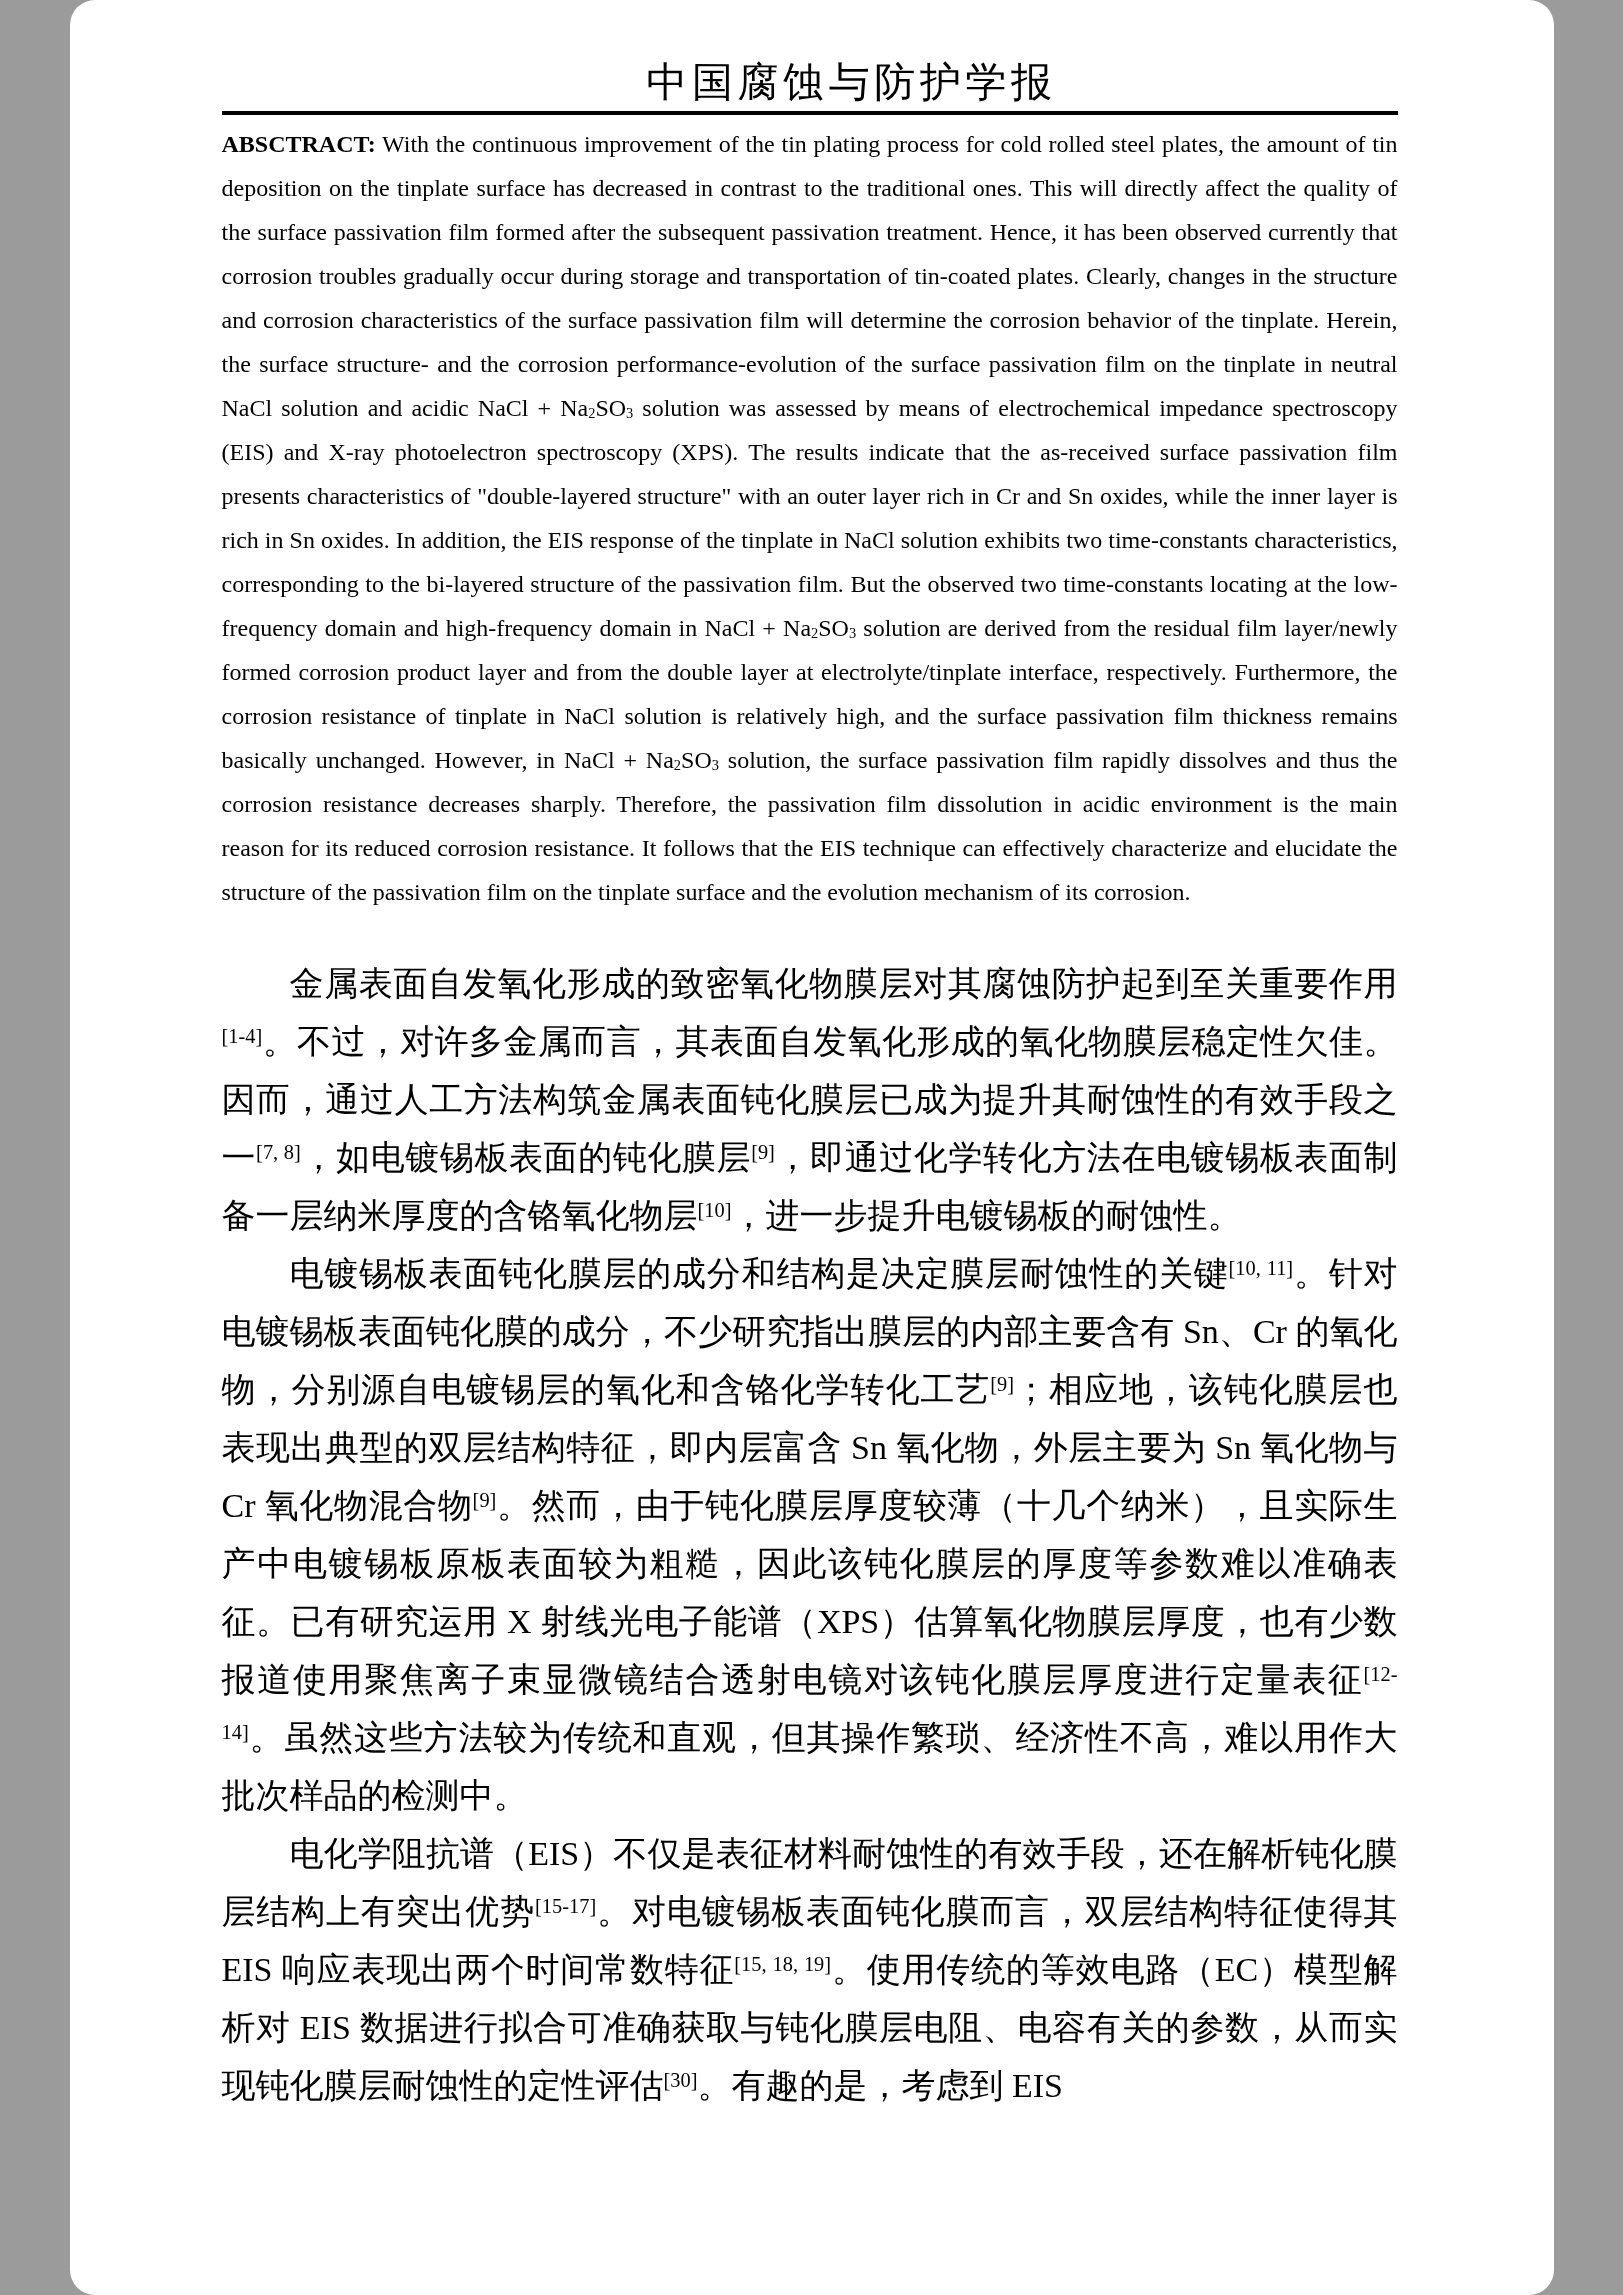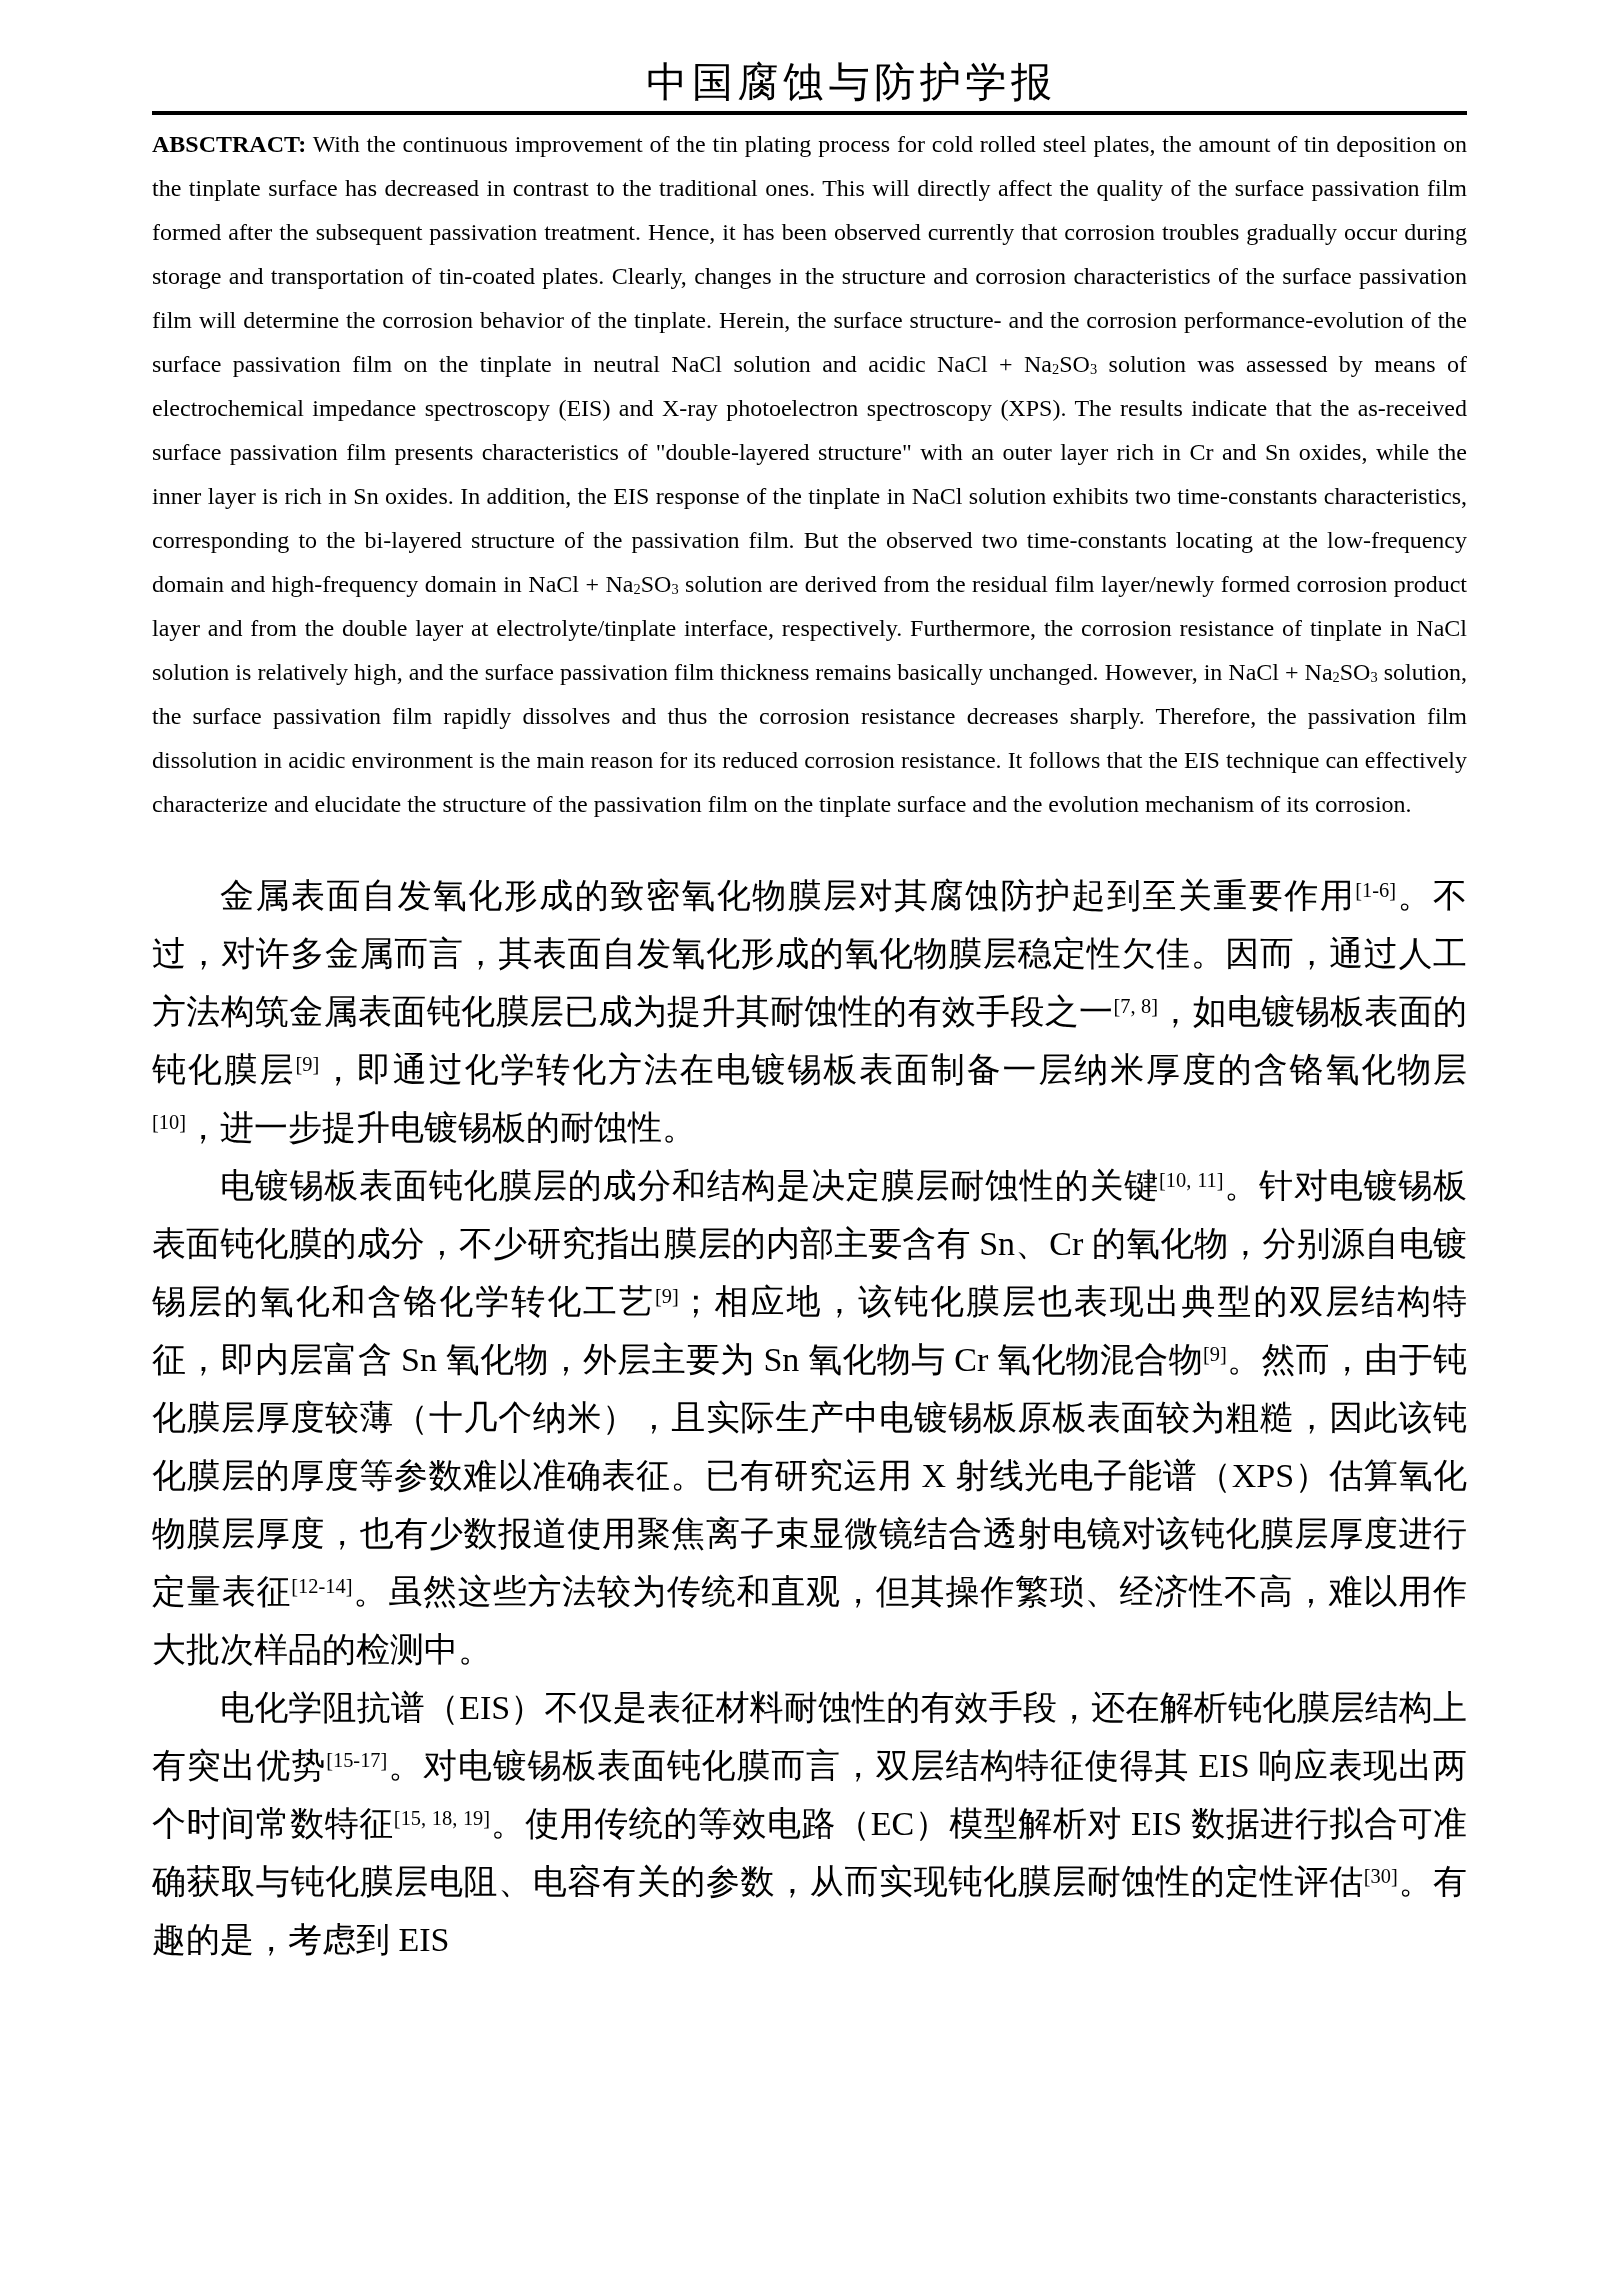--- a/index.html
+++ b/index.html
@@ -1,27 +1,28 @@
 <!DOCTYPE html>
 <html style="font-size:10.5px"><head>
 <meta charset="utf-8">
 <style>
   * { margin: 0; padding: 0; box-sizing: border-box; }
   html, body { background: #9b9b9b; }
   body { width: 1623px; }
   .page {
     position: relative;
-    width: 1623px;
+    width: 1484px;
     height: 2295px;
     margin: 0 auto;
     background: #ffffff;
     color: #000000;
     padding: 58px 156px 0 152px;
     overflow: hidden;
     font-family: "Liberation Serif", serif;
+    border-radius: 25px;
   }
   .title-zh {
     text-align: center;
     font-size: 41px;
     line-height: 48px;
     font-weight: 400;
     letter-spacing: 4.6px;
     position: relative;
     left: 42px;
     font-family: "Liberation Serif", serif;
@@ -85,21 +86,21 @@
   </header>
 
   <hr class="rule">
 
   <main>
 
     <p class="abstract"><b>ABSCTRACT:</b><span> With the continuous improvement of the tin plating process for cold rolled steel plates, the amount of tin deposition on the tinplate surface has decreased in contrast to the traditional ones. This will directly affect the quality of the surface passivation film formed after the subsequent passivation treatment. Hence, it has been observed currently that corrosion troubles gradually occur during storage and transportation of tin-coated plates. Clearly, changes in the structure and corrosion characteristics of the surface passivation film will determine the corrosion behavior of the tinplate. Herein, the surface structure- and the corrosion performance-evolution of the surface passivation film on the tinplate in neutral NaCl solution and acidic NaCl + Na<sub>2</sub>SO<sub>3</sub> solution was assessed by means of electrochemical impedance spectroscopy (EIS) and X-ray photoelectron spectroscopy (XPS). The results indicate that the as-received surface passivation film presents characteristics of "double-layered structure" with an outer layer rich in Cr and Sn oxides, while the inner layer is rich in Sn oxides. In addition, the EIS response of the tinplate in NaCl solution exhibits two time-constants characteristics, corresponding to the bi-layered structure of the passivation film. But the observed two time-constants locating at the low-frequency domain and high-frequency domain in NaCl + Na<sub>2</sub>SO<sub>3</sub> solution are derived from the residual film layer/newly formed corrosion product layer and from the double layer at electrolyte/tinplate interface, respectively. Furthermore, the corrosion resistance of tinplate in NaCl solution is relatively high, and the surface passivation film thickness remains basically unchanged. However, in NaCl + Na<sub>2</sub>SO<sub>3</sub> solution, the surface passivation film rapidly dissolves and thus the corrosion resistance decreases sharply. Therefore, the passivation film dissolution in acidic environment is the main reason for its reduced corrosion resistance. It follows that the EIS technique can effectively characterize and elucidate the structure of the passivation film on the tinplate surface and the evolution mechanism of its corrosion.</span></p>
 
 
     <section class="cn">
-      <p>金属表面自发氧化形成的致密氧化物膜层对其腐蚀防护起到至关重要作用<sup>[1-6]</sup>。不过，对许多金属而言，其表面自发氧化形成的氧化物膜层稳定性欠佳。因而，通过人工方法构筑金属表面钝化膜层已成为提升其耐蚀性的有效手段之一<sup>[7, 8]</sup>，如电镀锡板表面的钝化膜层<sup>[9]</sup>，即通过化学转化方法在电镀锡板表面制备一层纳米厚度的含铬氧化物层<sup>[10]</sup>，进一步提升电镀锡板的耐蚀性。</p>
+      <p>金属表面自发氧化形成的致密氧化物膜层对其腐蚀防护起到至关重要作用<sup>[1-4]</sup>。不过，对许多金属而言，其表面自发氧化形成的氧化物膜层稳定性欠佳。因而，通过人工方法构筑金属表面钝化膜层已成为提升其耐蚀性的有效手段之一<sup>[7, 8]</sup>，如电镀锡板表面的钝化膜层<sup>[9]</sup>，即通过化学转化方法在电镀锡板表面制备一层纳米厚度的含铬氧化物层<sup>[10]</sup>，进一步提升电镀锡板的耐蚀性。</p>
       <p>电镀锡板表面钝化膜层的成分和结构是决定膜层耐蚀性的关键<sup>[10, 11]</sup>。针对电镀锡板表面钝化膜的成分，不少研究指出膜层的内部主要含有 Sn、Cr 的氧化物，分别源自电镀锡层的氧化和含铬化学转化工艺<sup>[9]</sup>；相应地，该钝化膜层也表现出典型的双层结构特征，即内层富含 Sn 氧化物，外层主要为 Sn 氧化物与 Cr 氧化物混合物<sup>[9]</sup>。然而，由于钝化膜层厚度较薄（十几个纳米），且实际生产中电镀锡板原板表面较为粗糙，因此该钝化膜层的厚度等参数难以准确表征。已有研究运用 X 射线光电子能谱（XPS）估算氧化物膜层厚度，也有少数报道使用聚焦离子束显微镜结合透射电镜对该钝化膜层厚度进行定量表征<sup>[12-14]</sup>。虽然这些方法较为传统和直观，但其操作繁琐、经济性不高，难以用作大批次样品的检测中。</p>
       <p>电化学阻抗谱（EIS）不仅是表征材料耐蚀性的有效手段，还在解析钝化膜层结构上有突出优势<sup>[15-17]</sup>。对电镀锡板表面钝化膜而言，双层结构特征使得其 EIS 响应表现出两个时间常数特征<sup>[15, 18, 19]</sup>。使用传统的等效电路（EC）模型解析对 EIS 数据进行拟合可准确获取与钝化膜层电阻、电容有关的参数，从而实现钝化膜层耐蚀性的定性评估<sup>[30]</sup>。有趣的是，考虑到 EIS</p>
     </section>
 
   </main>
 
 </div>
 
 
 </body></html>

